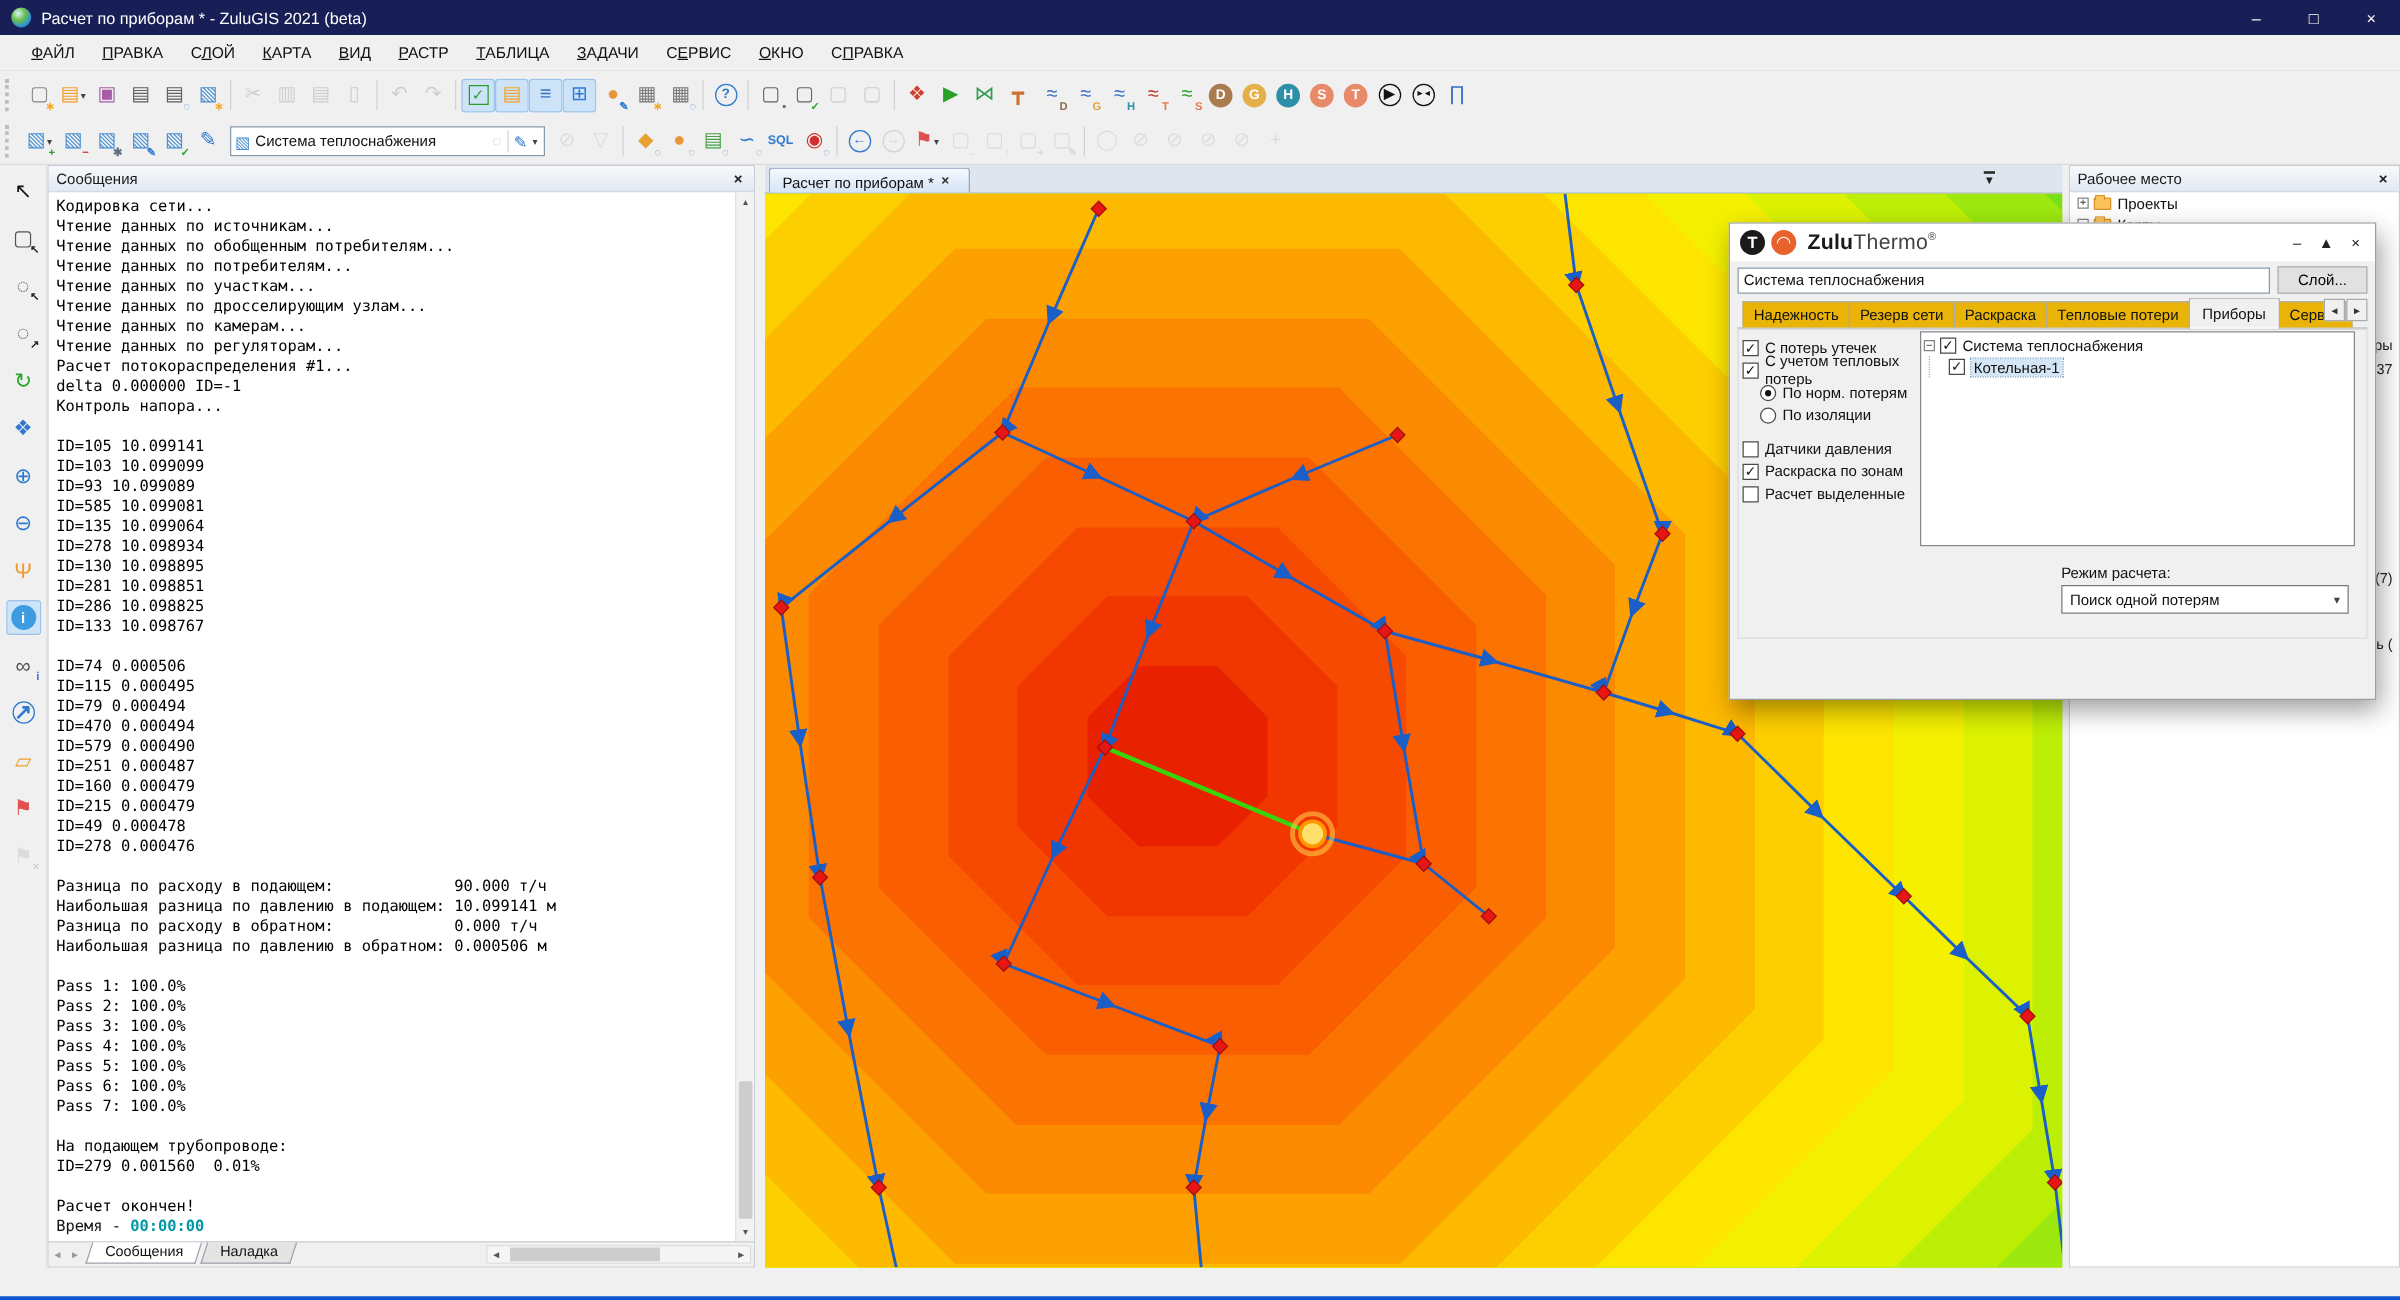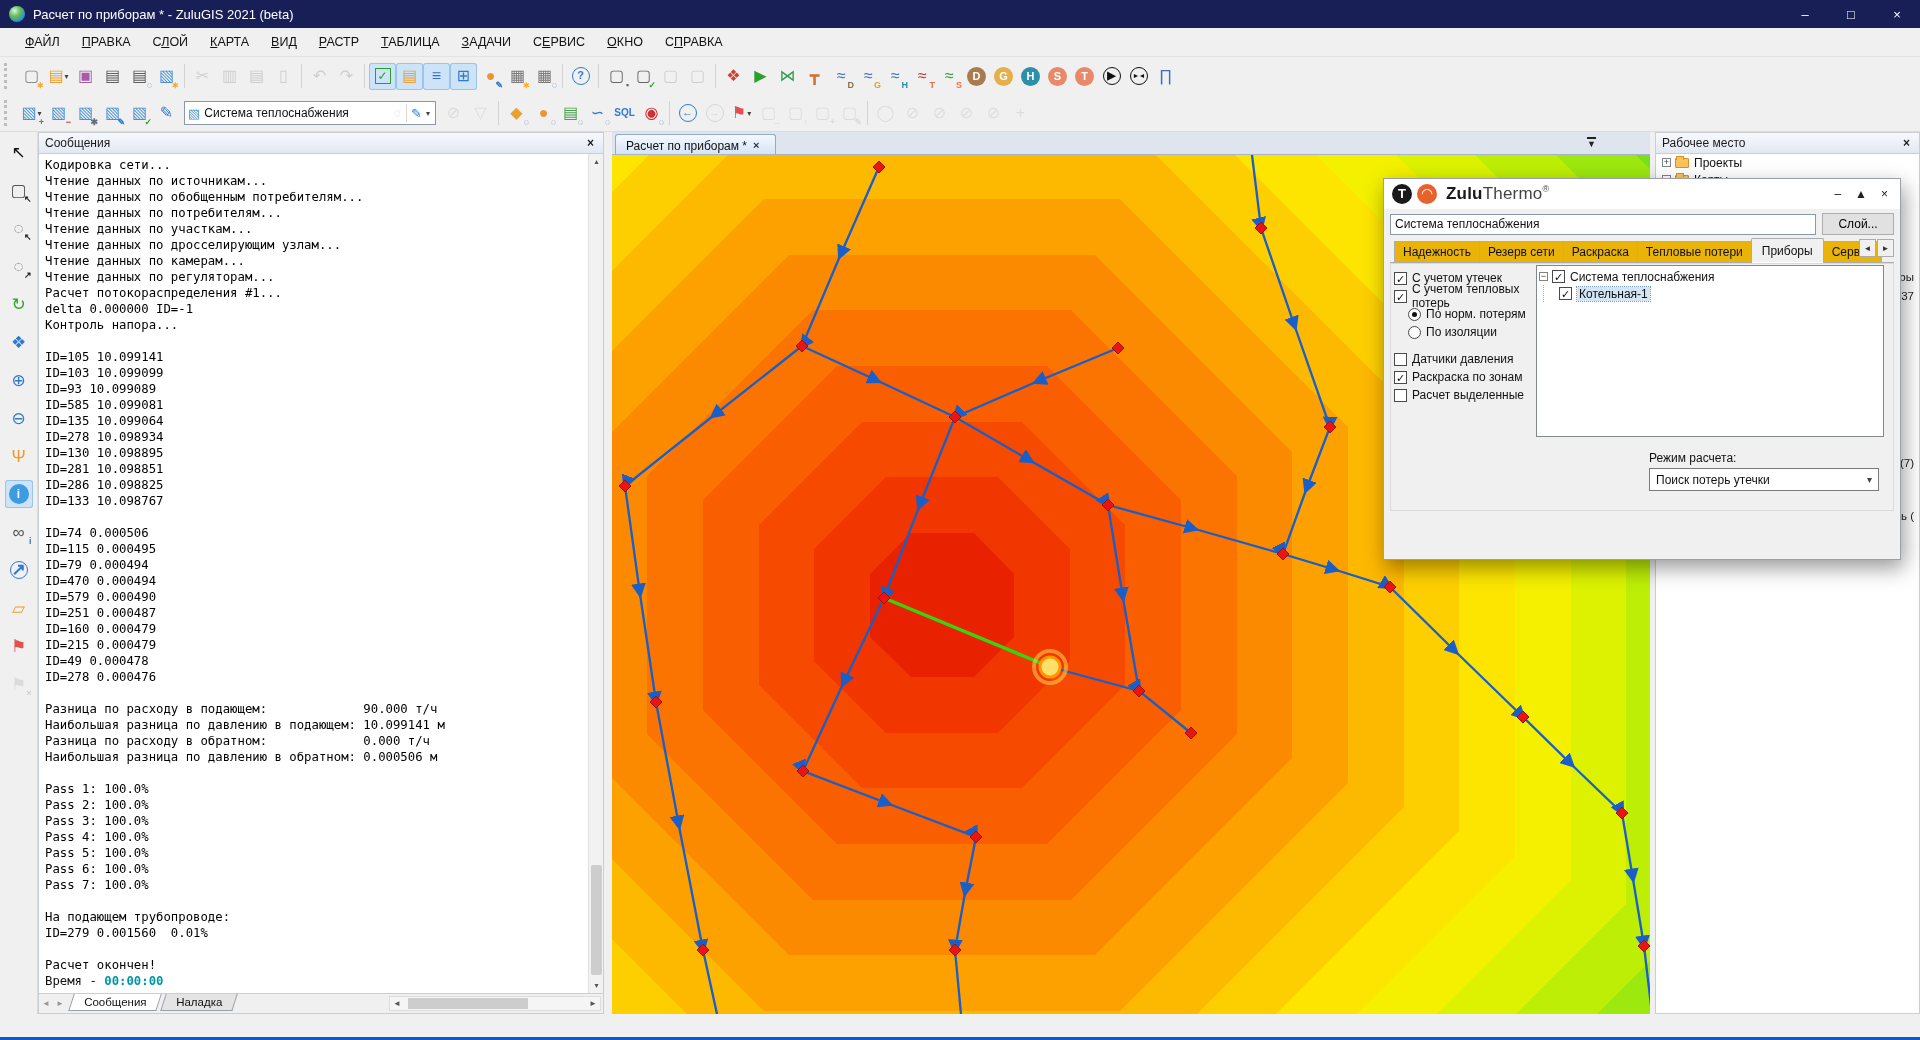--- a/index.html
+++ b/index.html
@@ -691,21 +691,21 @@
         <span class="dtab">Сервис</span>
       </div>
     <div class="dlg-tab-arrows">
       <span style="position:absolute;right:24px;top:58px;">◄</span>
       <span style="position:absolute;right:6px;top:58px;">►</span>
     </div>
     <div class="dlg-bodybox"></div>
     <div class="dlg-opts" id="dlg-opts">
         <div class="opt-row">
           <span class="cb">✓</span>
-          <span>С учетом утечек</span>
+          <span>С потерь утечек</span>
         </div>
         <div class="opt-row">
           <span class="cb">✓</span>
           <span>С учетом тепловых потерь</span>
         </div>
         <div class="opt-row indent">
           <span class="rb">
             <i class="on"></i>
           </span>
           <span>По норм. потерям</span>
@@ -735,18 +735,18 @@
           <span class="lbl">Система теплоснабжения</span>
         </div>
         <div class="tree-row">
           <span class="lvl"></span>
           <span class="cb">✓</span>
           <span class="lbl selected">Котельная-1</span>
         </div>
       </div>
     <div class="dlg-mode-label">Режим расчета:</div>
     <div class="dlg-combo">
-      <span>Поиск потерь утечки</span>
+      <span>Поиск одной потерям</span>
       <span class="chev">▾</span>
     </div>
   </div>
 
 </div>
 
 </body></html>

